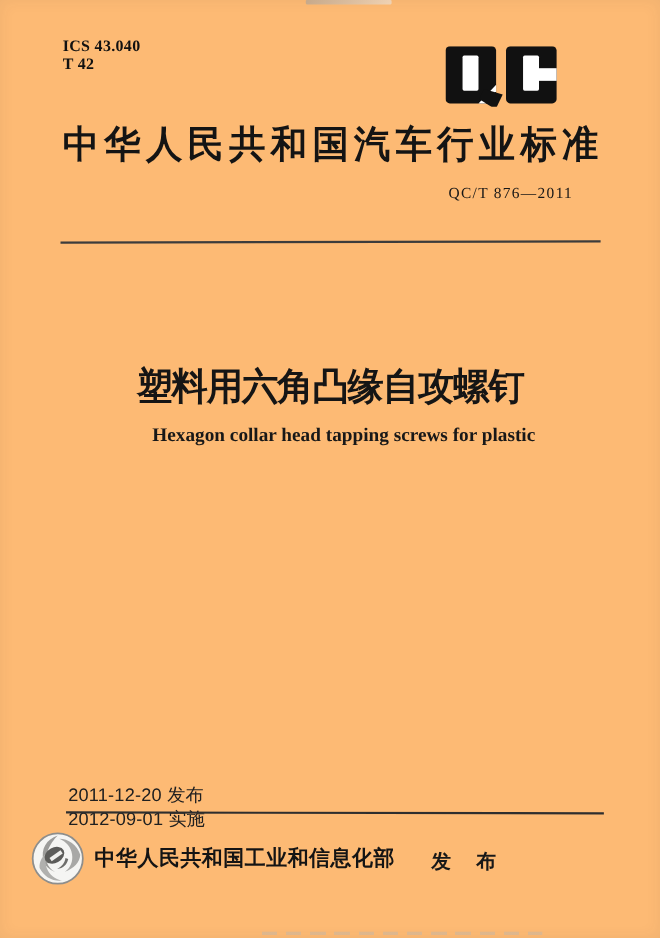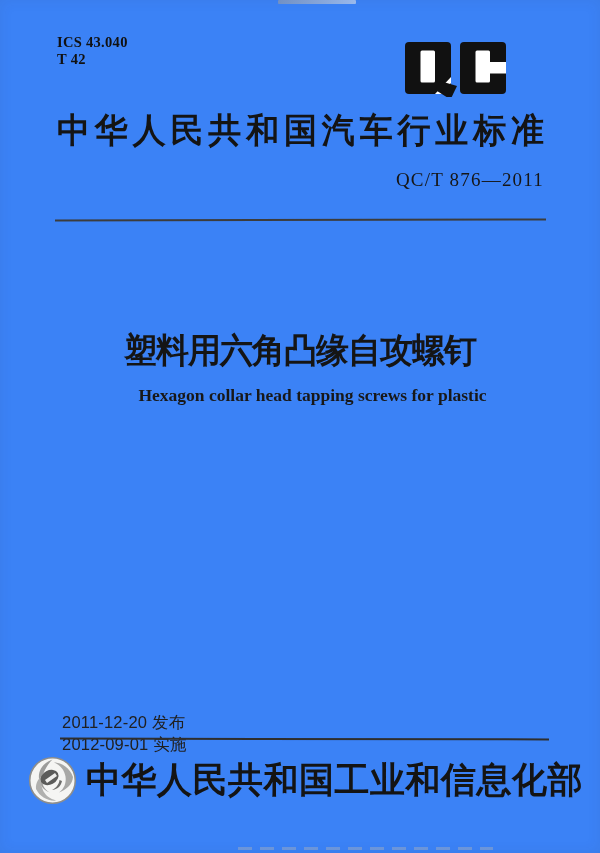--- a/index.html
+++ b/index.html
@@ -6,21 +6,21 @@
   html, body { background: #ffffff; }
   body {
     width: 600px; height: 853px;
     font-family: "Liberation Serif", serif;
     color: #1a1a1a;
     position: relative;
     overflow: hidden;
   }
   .page {
     position: absolute; inset: 0;
-    background: #3b82f6;
+    background: #fdba74;
     box-shadow: inset 0 0 14px rgba(60,60,60,0.07);
   }
   
   .smudge-top {
     position: absolute; left: 278px; top: 0; width: 78px; height: 4px;
     background: linear-gradient(90deg, #9f9f9f, #c9c9c9 60%, #e8e8e8);
     opacity: .55; border-radius: 1px;
   }
   .smudge-bottom {
     position: absolute; left: 238px; top: 847px; width: 255px; height: 3px;
@@ -37,22 +37,22 @@
   .qc-logo { position: absolute; left: 405px; top: 42px; width: 102px; height: 55px; }
   
   .org-title {
     position: absolute; left: 57px; top: 109px; width: 487px;
     font-size: 33px; font-weight: bold; color: #141414;
     text-align: justify; text-align-last: justify;
     white-space: nowrap; letter-spacing: 0;
     transform: scaleY(1.04);
   }
   .std-number {
-    position: absolute; right: 56px; top: 169px;
-    font-size: 19px; letter-spacing: 1.2px; color: #161616;
+    position: absolute; right: 79px; top: 169px;
+    font-size: 14px; letter-spacing: 1.2px; color: #161616;
     font-family: "Liberation Serif", serif;
   }
   .rule-top {
     position: absolute; left: 55px; top: 219px; width: 491px; height: 2px;
     background: #3c3c3c; transform: rotate(-0.12deg);
   }
   .title-cn {
     position: absolute; left: 0; top: 329px; width: 600px;
     text-align: center; font-family: "Liberation Sans", sans-serif;
     font-size: 33px; font-weight: bold; color: #151515;
@@ -72,21 +72,21 @@
     position: absolute; left: 60px; top: 738px; width: 489px; height: 2px;
     background: #2e2e2e; transform: rotate(0.1deg);
   }
   .footer {
     position: absolute; left: 28px; top: 754px; height: 52px;
     display: flex; align-items: center;
   }
   .emblem { width: 49px; height: 49px; flex: 0 0 auto; }
   .ministry {
     margin-left: 9px;
-    font-size: 35px; font-weight: bold; color: #141414;
+    font-size: 19px; font-weight: bold; color: #141414;
     letter-spacing: .5px; white-space: nowrap; transform: scaleY(1.02);
   }
   .publish-label {
     margin-left: 33px; padding-top: 6px;
     font-family: "Liberation Sans", sans-serif;
     font-size: 18px; font-weight: bold; color: #181818;
     letter-spacing: 9px; white-space: nowrap;
   }
 </style>
 </head>

